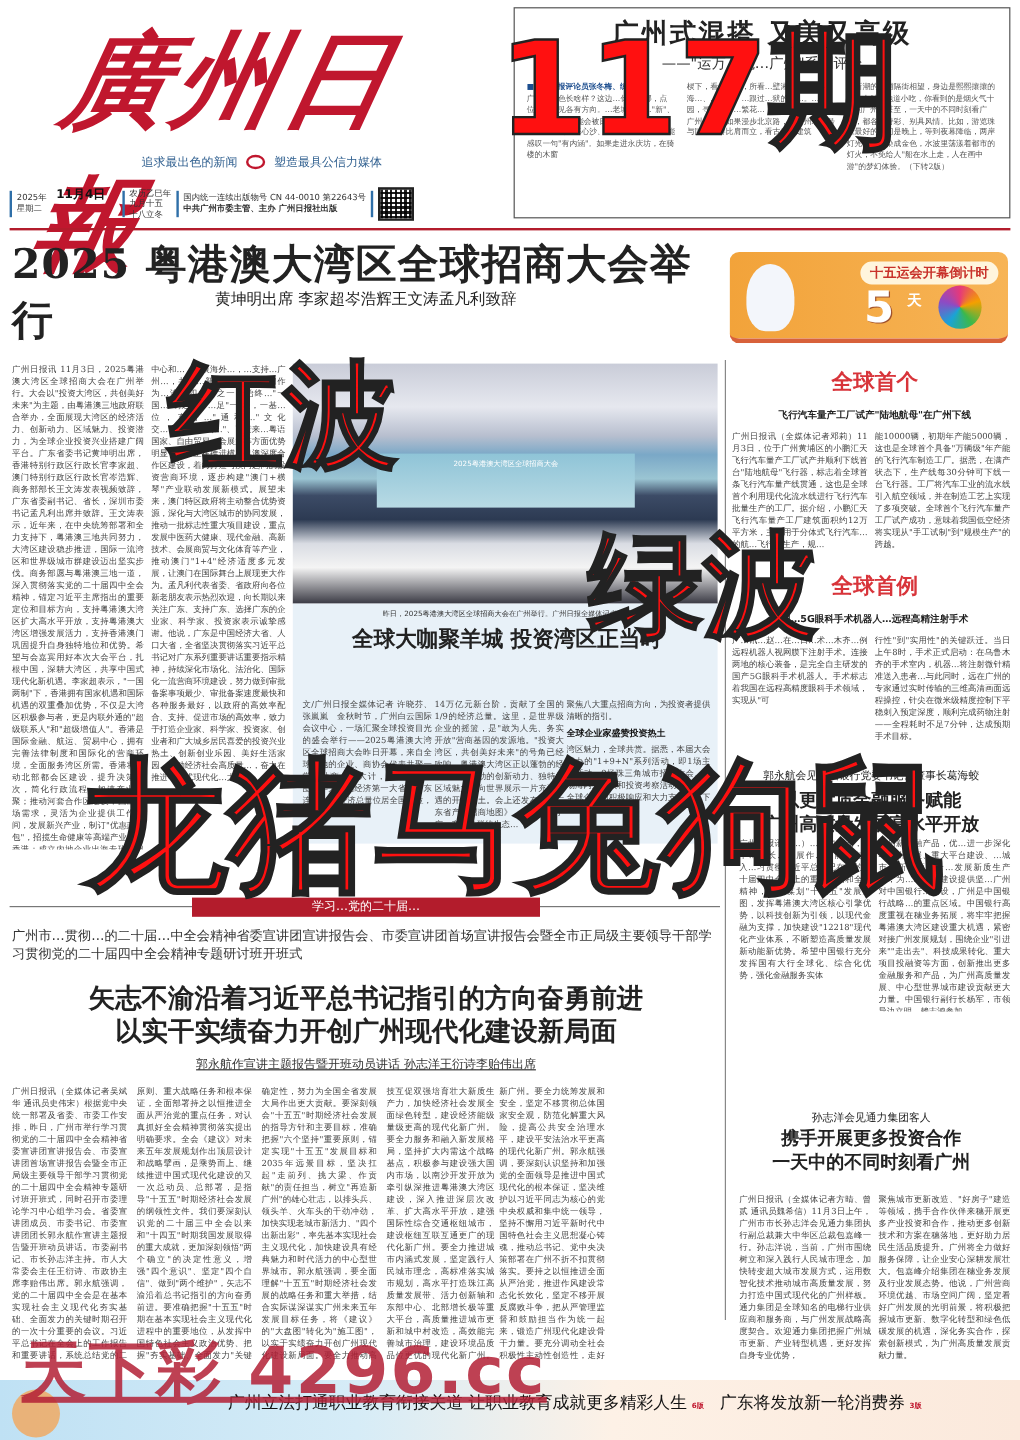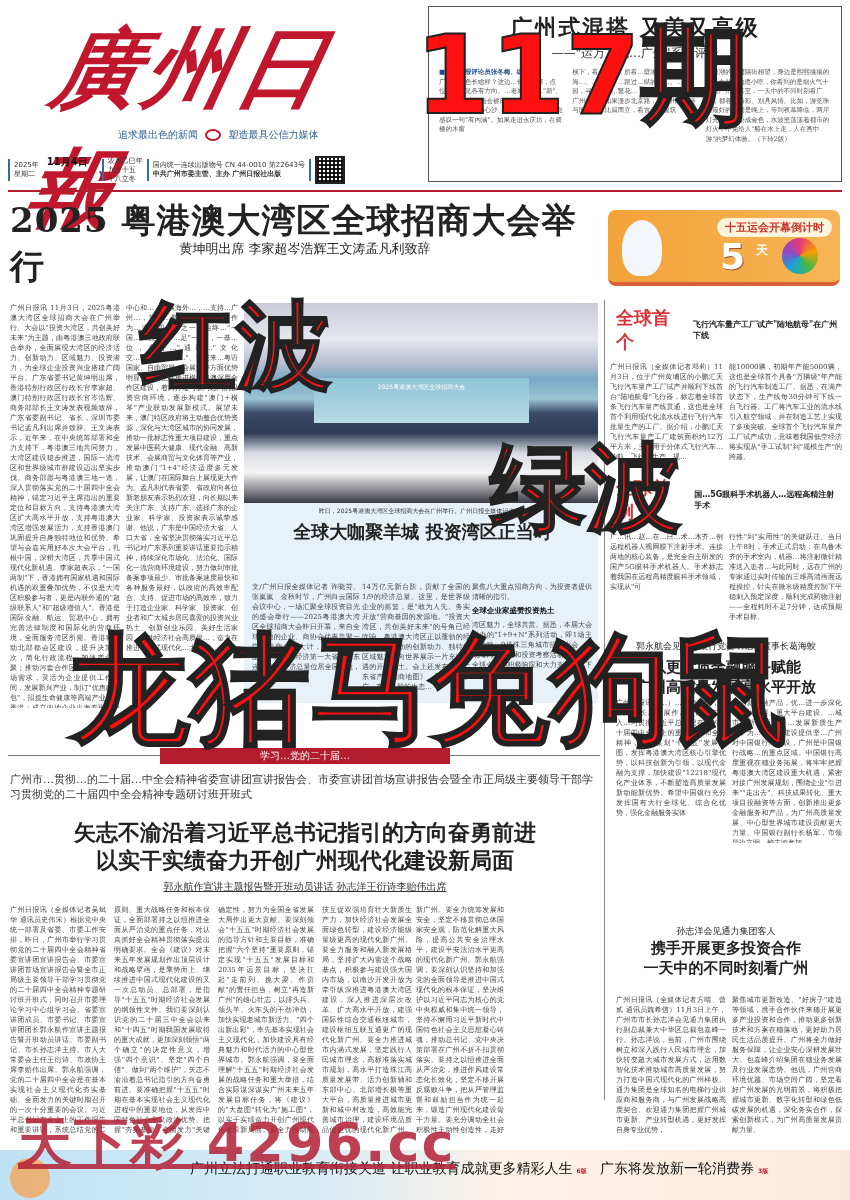--- a/index.html
+++ b/index.html
@@ -52,21 +52,21 @@
   .col-c { left: 252px; top: 582px; width: 108px; height: 120px; }
   .col-d { left: 362px; top: 582px; width: 108px; height: 120px; }
   .col-e { left: 472px; top: 582px; width: 120px; height: 120px; }
   .subhead { font-weight: bold; color: #111; font-size: 7.5px; text-align: left; margin: 4px 0; }
 
   
   .vrule { left: 604px; top: 300px; width: 1px; height: 800px; background: #888; }
   .rbox { left: 610px; top: 300px; width: 232px; height: 197px; }
   .rtitle { font-family: "DejaVu Sans", sans-serif; font-size: 18px; font-weight: bold; color: #d8343a; }
   .rsubt { font-family: "DejaVu Sans", sans-serif; font-size: 8px; font-weight: bold; line-height: 11px; }
-  .r-head { display: flex; gap: 10px; align-items: center; margin: 6px 0 8px 6px; }
+  .r-head { display: flex; gap: 10px; align-items: center; margin: 6px 0 8px 6px; flex-direction: column; }
   .rcols { display: flex; gap: 6px; }
   .rcols .txt { flex: 1; height: 130px; }
   .r2 { left: 610px; top: 470px; width: 232px; height: 100px; }
   .r3 { left: 610px; top: 640px; width: 232px; }
   .r3 .kick { font-family: Liberation Mono, monospace; font-size: 9px; text-align: center; margin-bottom: 4px; }
   .r3 .big { font-size: 15px; font-weight: bold; text-align: center; line-height: 20px; }
   .r3cols { left: 616px; top: 690px; width: 226px; height: 145px; display: flex; gap: 6px; }
   .r3cols .txt { flex: 1; }
   .r4 { left: 610px; top: 925px; width: 232px; }
   .r4 .kick { font-family: "DejaVu Sans", sans-serif; font-size: 9px; text-align: center; }

